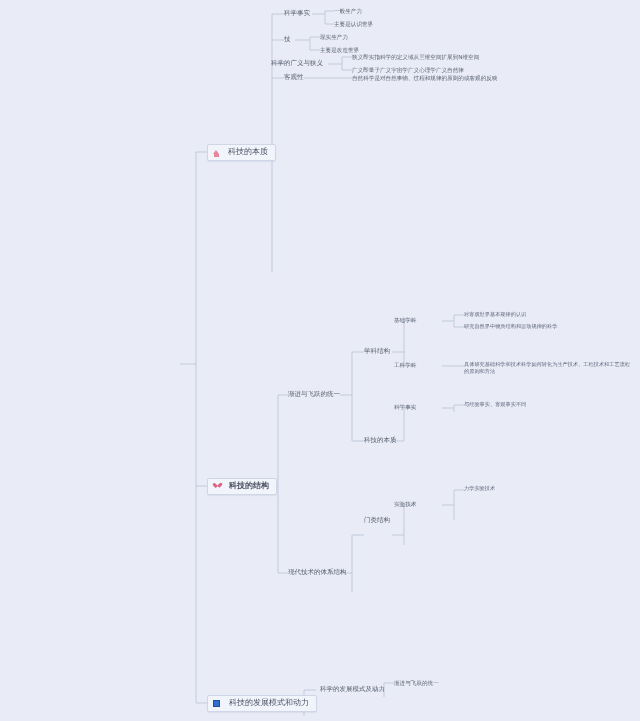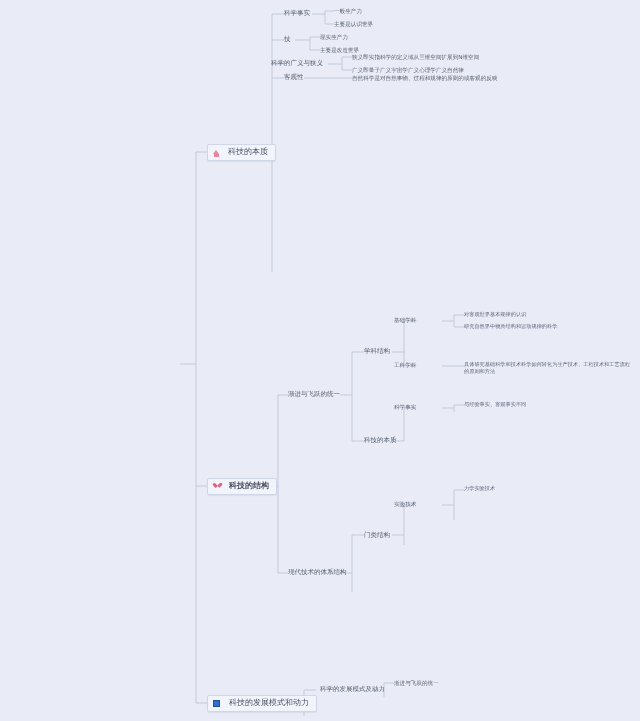--- a/index.html
+++ b/index.html
@@ -200,21 +200,21 @@
   <div class="node l4" style="left:464px;top:324px;">研究自然界中物质结构和运动规律的科学</div>
 
   <div class="node l3" style="left:394px;top:362px;">工科学科</div>
   <div class="node l4 leafwrap" style="left:464px;top:361px;">具体研究基础科学和技术科学如何转化为生产技术、工程技术和工艺流程的原则和方法</div>
 
   <div class="node l2" style="left:364px;top:437px;">科技的本质</div>
   <div class="node l3" style="left:394px;top:404px;">科学事实</div>
   <div class="node l4" style="left:464px;top:402px;">与经验事实、客观事实不同</div>
 
   <div class="node l2" style="left:288px;top:569px;">现代技术的体系结构</div>
-  <div class="node l2" style="left:364px;top:532px;">门类结构</div>
+  <div class="node l2" style="left:364px;top:517px;">门类结构</div>
   <div class="node l3" style="left:394px;top:501px;">实验技术</div>
   <div class="node l4" style="left:464px;top:486px;">力学实验技术</div>
 
   <div class="node l1" style="left:207px;top:695px;font-family:Liberation Serif, serif;">
     <span class="l1ico ico-square"></span>
     <span>科技的发展模式和动力</span>
   </div>
 
   <div class="node l2" style="left:320px;top:686px;">科学的发展模式及动力</div>
   <div class="node l3" style="left:394px;top:680px;">渐进与飞跃的统一</div>

